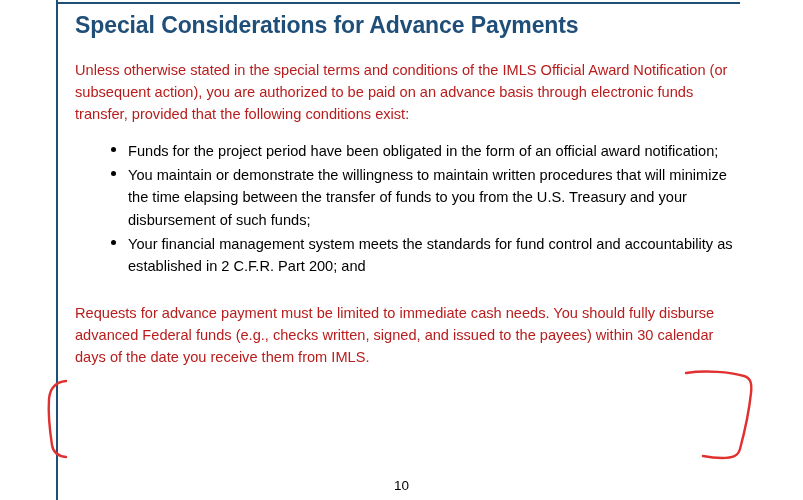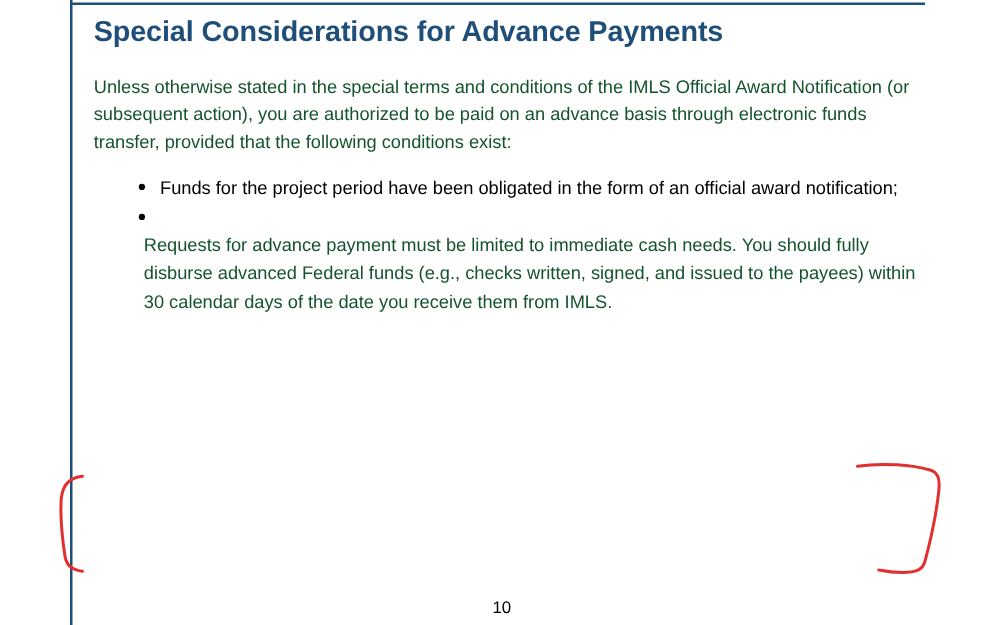--- a/index.html
+++ b/index.html
@@ -49,21 +49,21 @@
     font-weight: bold;
     color: #1f4e79;
     margin: 12px 0 0 0;
     line-height: 1.2;
     letter-spacing: -0.1px;
   }
   .para {
     font-size: 14.6px;
     line-height: 1.53;
     margin: 19px 0 0 0;
-    color: #14532d;
+    color: #b91c1c;
   }
   ul.bullets {
     list-style: none;
     margin: 14px 0 17px 0;
     padding: 0;
   }
   ul.bullets li {
     position: relative;
     padding-left: 53px;
     font-size: 14.6px;
@@ -74,21 +74,20 @@
     position: absolute;
     left: 36px;
     top: 7px;
     width: 5px;
     height: 5px;
     border-radius: 50%;
     background: #000000;
   }
   .para-highlight {
     margin-top: 24px;
-    margin-left: 40px;
   }
   .page-number {
     position: absolute;
     left: 0;
     top: 478px;
     width: 803px;
     text-align: center;
     font-size: 13.5px;
     color: #000000;
   }
@@ -116,20 +115,25 @@
 
     <p class="para">Unless otherwise stated in the special terms and conditions of the IMLS Official Award Notification (or subsequent action), you are authorized to be paid on an advance basis through electronic funds transfer, provided that the following conditions exist:</p>
 
     <ul class="bullets">
       <li>
         <span class="dot"></span>
         <span>Funds for the project period have been obligated in the form of an official award notification;</span>
       </li>
       <li>
         <span class="dot"></span>
+        <span>You maintain or demonstrate the willingness to maintain written procedures that will minimize the time elapsing between the transfer of funds to you from the U.S. Treasury and your disbursement of such funds;</span>
+      </li>
+      <li>
+        <span class="dot"></span>
+        <span>Your financial management system meets the standards for fund control and accountability as established in 2 C.F.R. Part 200; and</span>
       </li>
     </ul>
 
 
     <p class="para para-highlight">Requests for advance payment must be limited to immediate cash needs. You should fully disburse advanced Federal funds (e.g., checks written, signed, and issued to the payees) within 30 calendar days of the date you receive them from IMLS.</p>
 
   </div>
 
   <svg class="annotation" viewBox="0 0 803 500" xmlns="http://www.w3.org/2000/svg">
 

